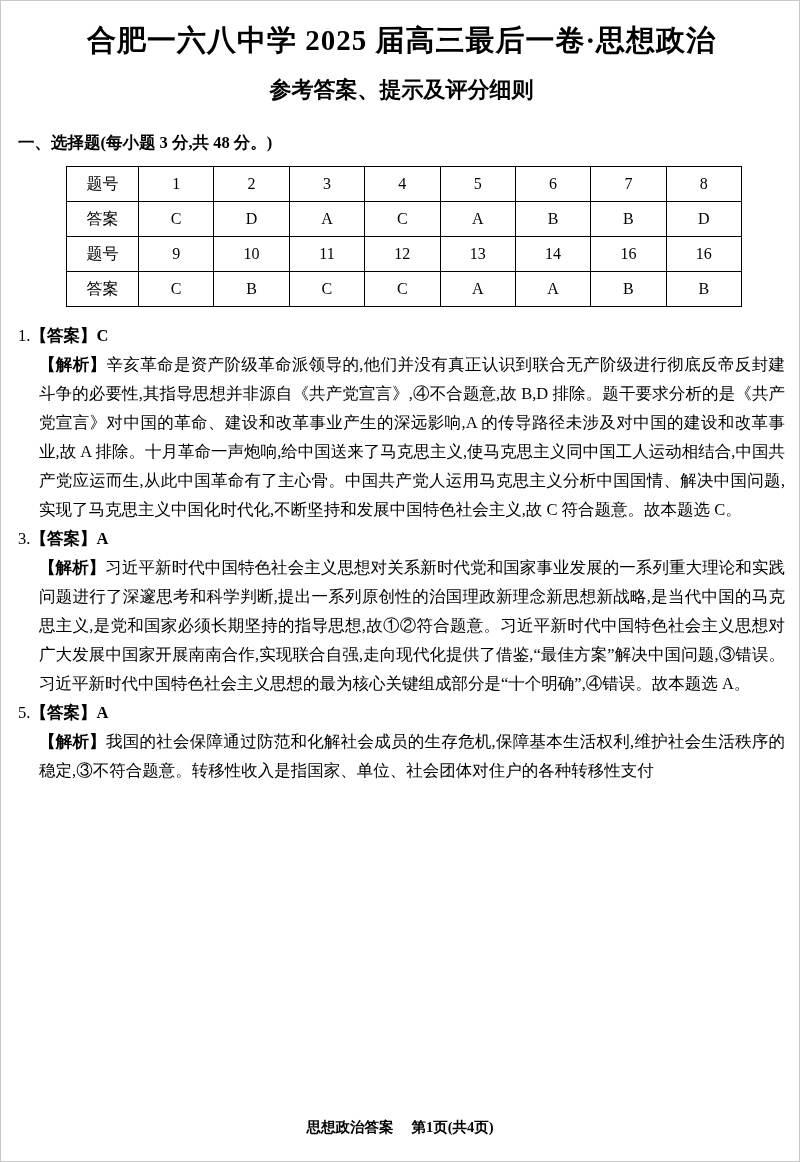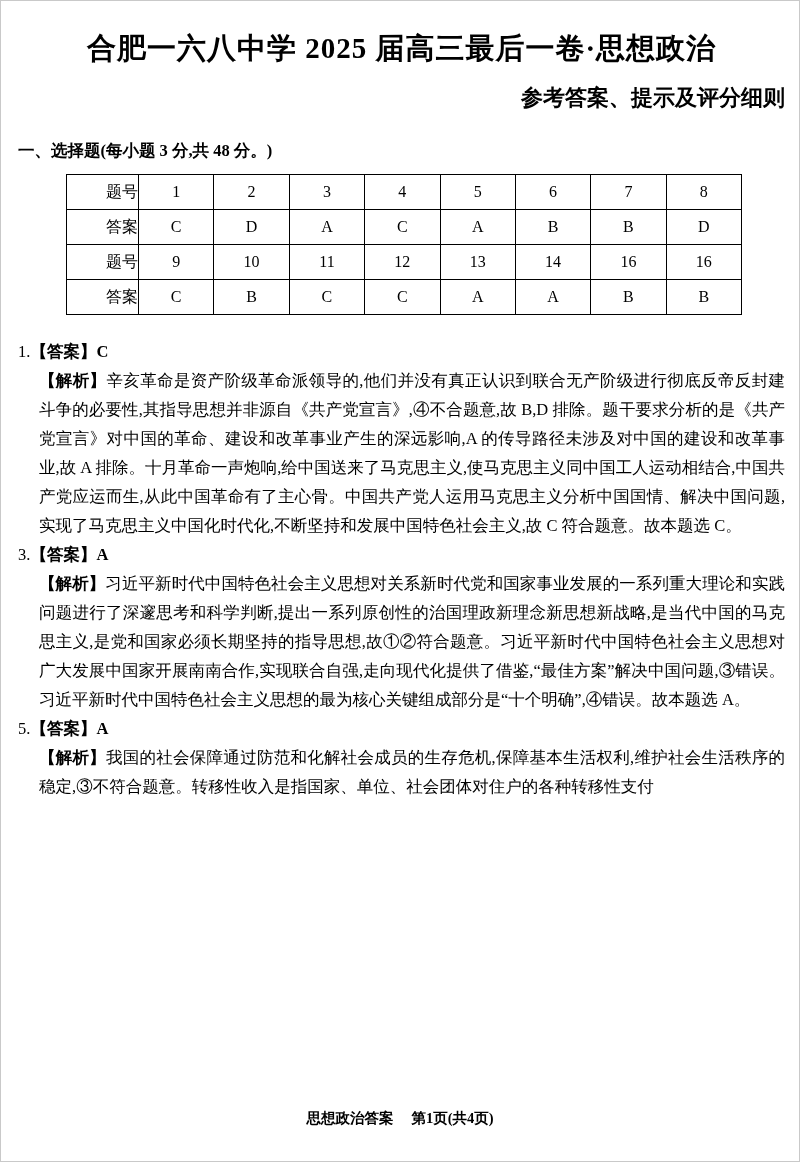--- a/index.html
+++ b/index.html
@@ -7,33 +7,33 @@
   body {
     width: 800px; height: 1162px;
     font-family: "Liberation Serif", "DejaVu Serif", serif;
     color: #000;
   }
   .page {
     position: relative;
     width: 800px; height: 1162px;
     background: #fff;
     border: 1px solid #c9c9c9;
-    padding: 28px 14px 0 17px;
+    padding: 20px 14px 0 17px;
     overflow: hidden;
   }
   .title {
     text-align: center;
     font-size: 29px;
     font-weight: bold;
     letter-spacing: 1px;
     line-height: 34px;
     margin-top: 2px;
   }
   .subtitle {
-    text-align: right;
+    text-align: center;
     font-size: 22px;
     font-weight: bold;
     line-height: 26px;
     margin-top: 20px;
   }
   .section-header {
     font-size: 16.5px;
     font-weight: bold;
     line-height: 20px;
     margin-top: 30px;
@@ -44,37 +44,37 @@
     width: 676px;
     margin: 13px 0 0 48px;
   }
   table.answers td {
     border: 1px solid #000;
     height: 35px;
     text-align: center;
     vertical-align: middle;
     font-size: 16px;
   }
-  table.answers td.hdr { width: 72px; text-align: right; }
+  table.answers td.hdr { width: 72px; }
   .exp-list {
-    margin-top: 22px;
+    margin-top: 14px;
     font-size: 16.5px;
     line-height: 29px;
     text-align: justify;
   }
   .exp { margin: 0; }
   .ans-line { line-height: 29px; }
   .ans-line b { font-weight: bold; }
   .analysis { margin-left: 21px; }
   .analysis .lbl { font-weight: bold; }
   .analysis .seg-bold { font-weight: bold; }
   .footer {
     position: absolute;
     left: 0; right: 0;
-    bottom: 33px;
+    bottom: 24px;
     text-align: center;
     font-size: 14.5px;
     font-weight: bold;
   }
   .footer span { margin: 0 9px; }
 </style>
 </head>
 <body>
 
 <div class="page">

